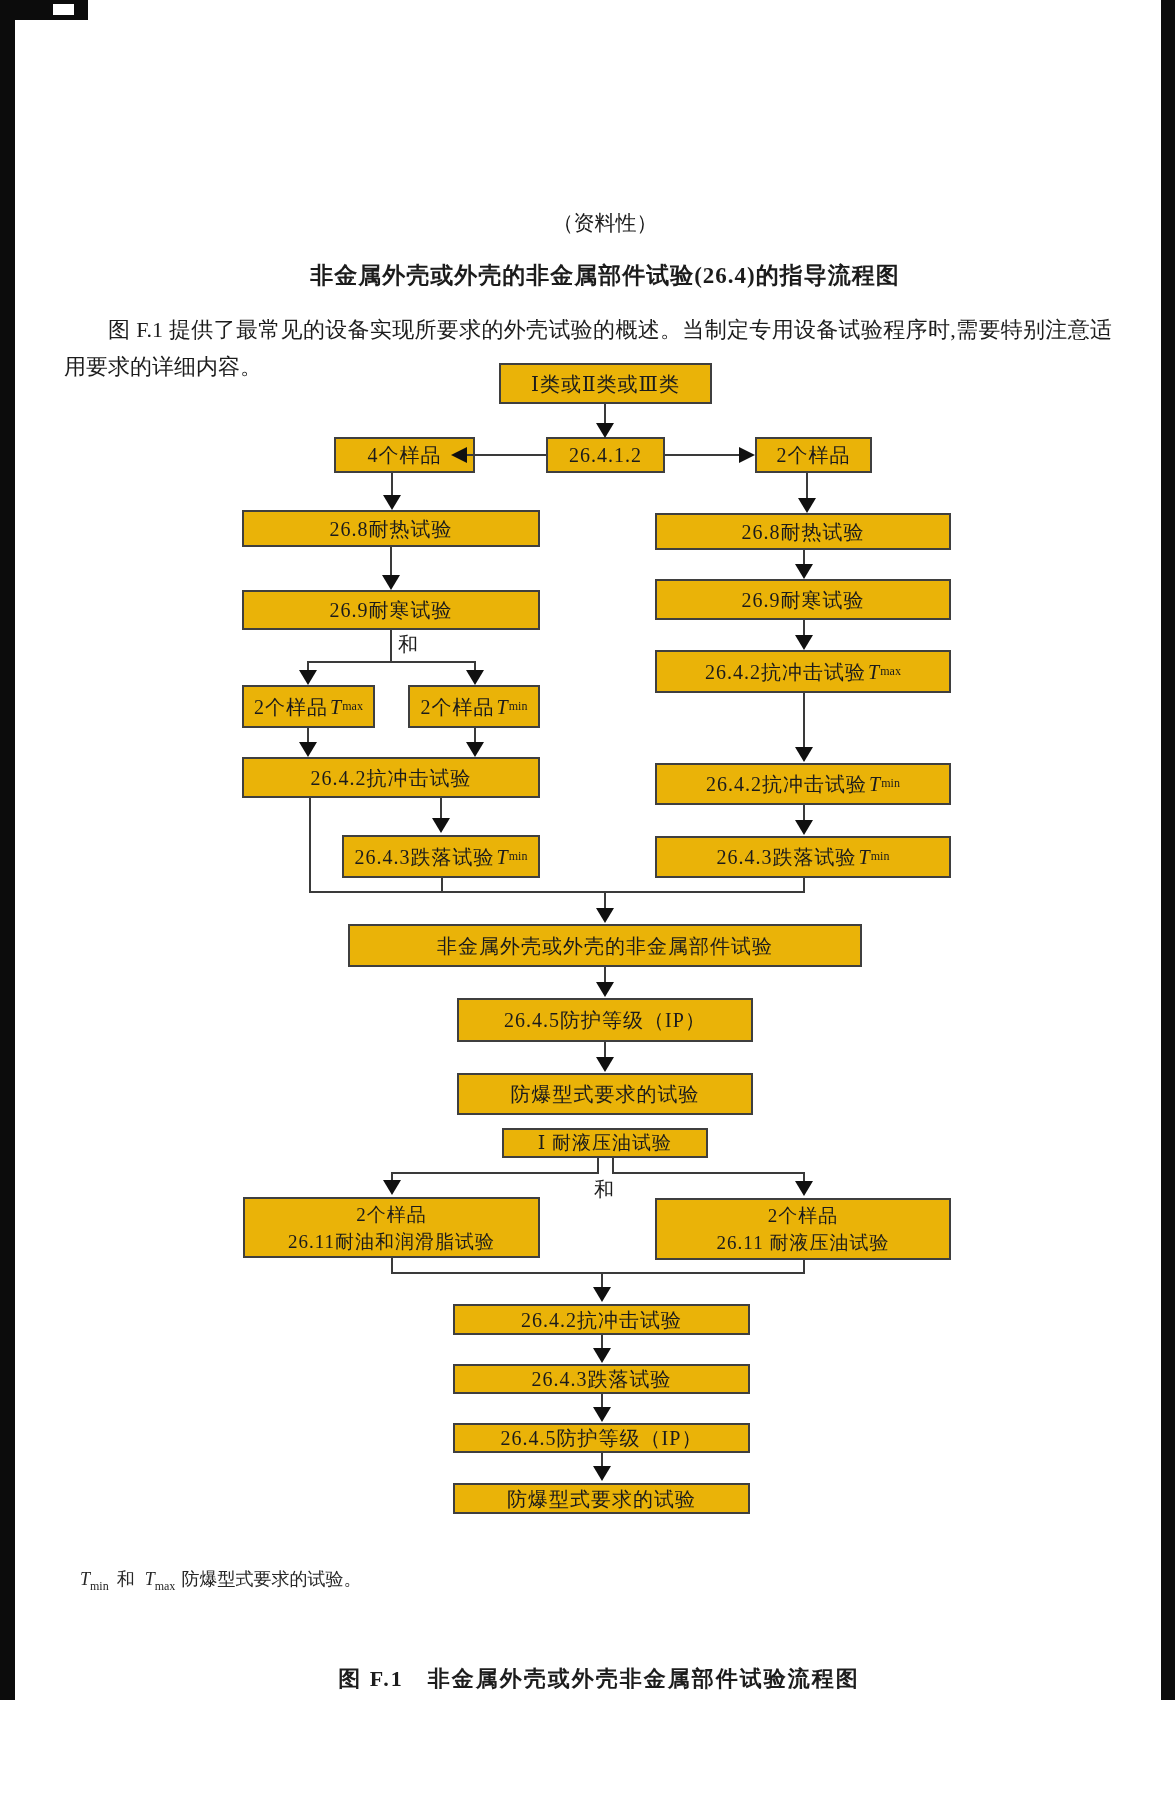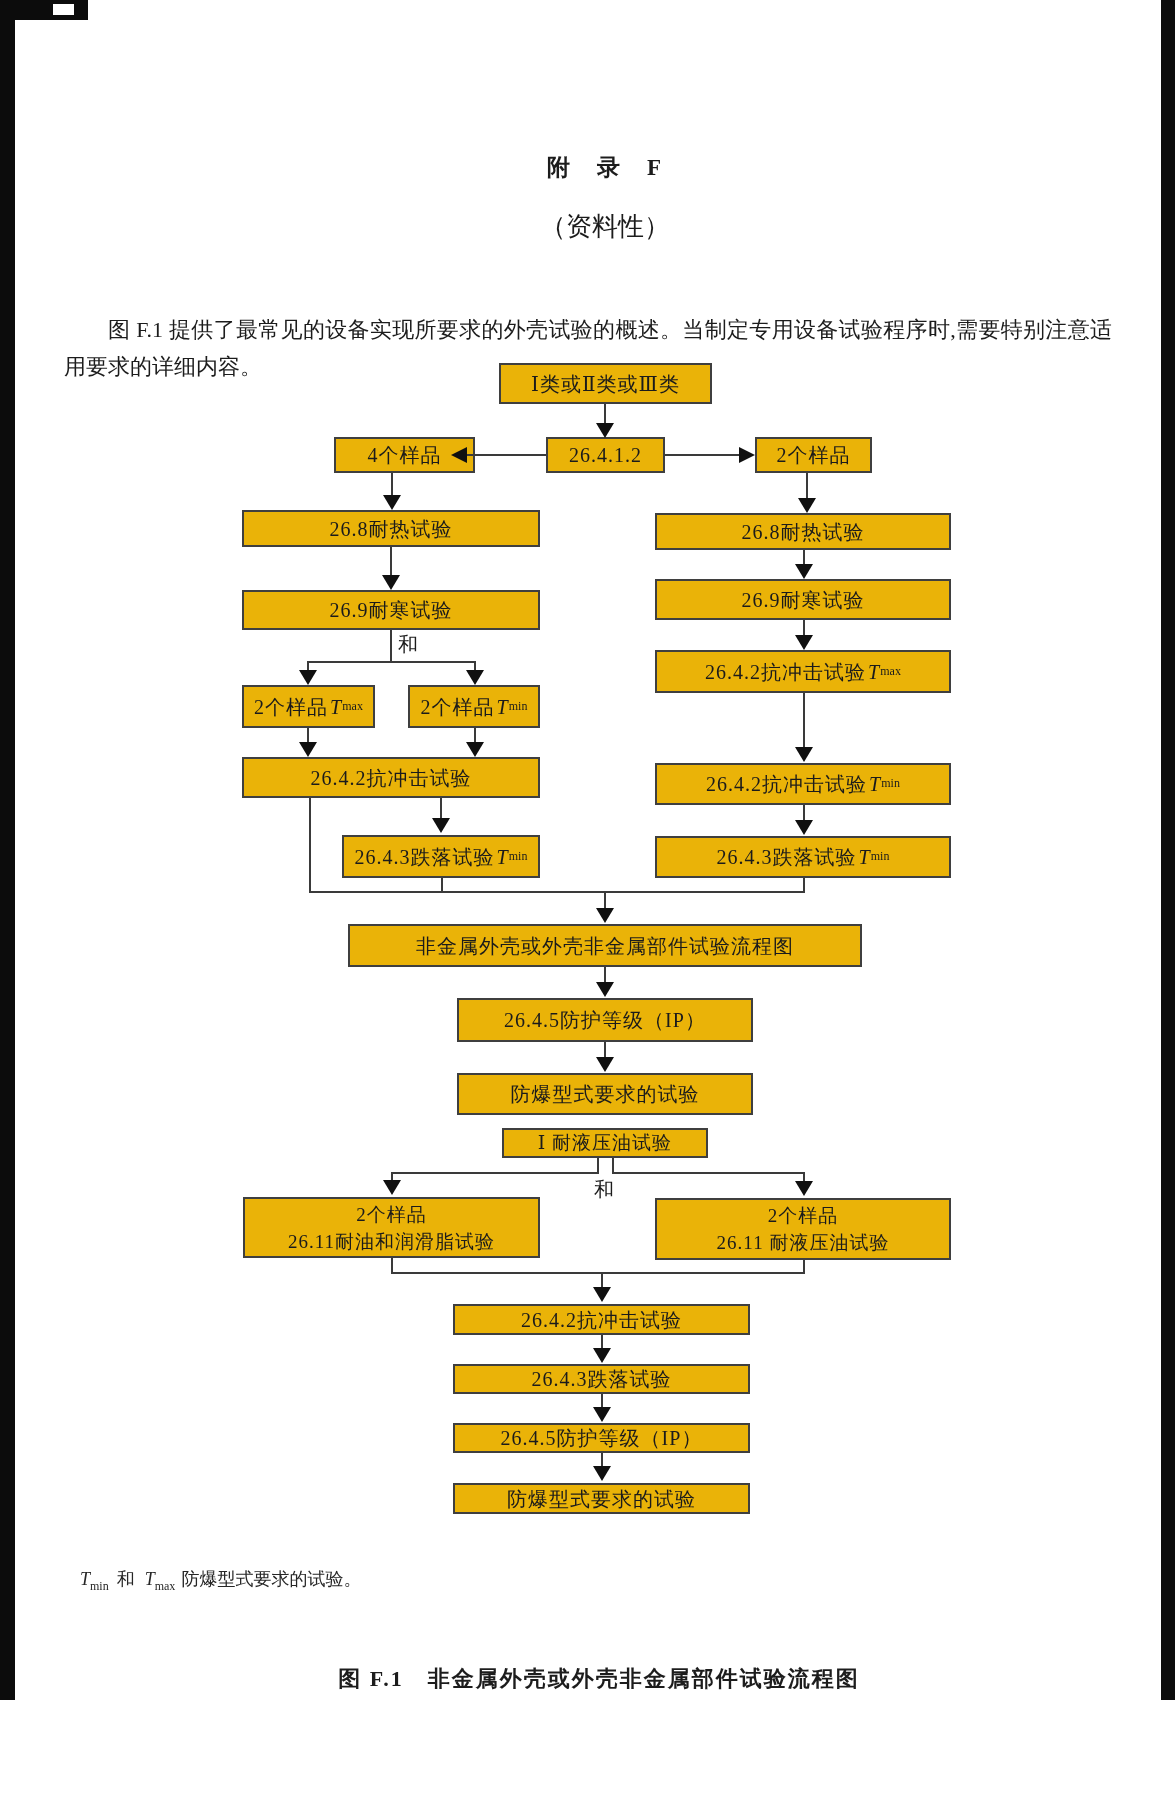--- a/index.html
+++ b/index.html
@@ -7,21 +7,21 @@
     position:relative;width:1175px;height:1793px;background:#ffffff;
     font-family:"Liberation Serif","DejaVu Serif",serif;color:#1c1c1c;
     margin:0 auto;overflow:hidden;
   }
   
   .edgebar{position:absolute;background:#0c0c0c;}
   .notch{position:absolute;background:#ffffff;}
   
   .centerband{position:absolute;left:35px;right:0;text-align:center;}
   .apx-label{font-size:23px;font-weight:bold;letter-spacing:2px;}
-  .apx-kind{font-size:26px;}
+  .apx-kind{font-size:21px;}
   .apx-title{font-size:23px;font-weight:bold;letter-spacing:1px;}
   .intro{
     position:absolute;left:64px;width:1048px;top:279px;
     font-size:22px;line-height:37px;text-indent:2em;text-align:justify;margin-top:32px;
   }
   
   .box{
     position:absolute;box-sizing:border-box;border:2px solid #3f3f3f;background:#eab308;
     display:flex;align-items:center;justify-content:center;
     font-size:20px;color:#1b1b1b;letter-spacing:1px;line-height:1.1;
@@ -43,22 +43,22 @@
 </head>
 <body>
 
 <div class="page">
 
   <div class="edgebar" style="left:0;top:0;width:15px;height:1700px;"></div>
   <div class="edgebar" style="left:1161px;top:0;width:14px;height:1700px;"></div>
   <div class="edgebar" style="left:0;top:0;width:88px;height:20px;"></div>
   <div class="notch" style="left:53px;top:4px;width:21px;height:11px;"></div>
 
-  <div class="centerband apx-label" style="top:152px;">附　录　F</div>
   <div class="centerband apx-kind" style="top:209px;">（资料性）</div>
+  <div class="centerband apx-title" style="top:260px;">非金属外壳或外壳的非金属部件试验(26.4)的指导流程图</div>
   <p class="intro">图 F.1 提供了最常见的设备实现所要求的外壳试验的概述。当制定专用设备试验程序时,需要特别注意适用要求的详细内容。</p>
 
   <div class="box" style="left:499px;top:363px;width:213px;height:41px;">
     <span>Ⅰ类或Ⅱ类或Ⅲ类</span>
   </div>
   <div class="box" style="left:546px;top:437px;width:119px;height:36px;">
     <span>26.4.1.2</span>
   </div>
   <div class="box" style="left:334px;top:437px;width:141px;height:36px;">
     <span>4个样品</span>
@@ -108,21 +108,21 @@
       <span class="tvar">T</span>
       <span class="tsub">min</span>
   </div>
   <div class="box" style="left:655px;top:836px;width:296px;height:42px;">
     <span>26.4.3跌落试验</span>
       <span class="tvar">T</span>
       <span class="tsub">min</span>
   </div>
 
   <div class="box" style="left:348px;top:924px;width:514px;height:43px;">
-    <span>非金属外壳或外壳非金属部件试验流程图</span>
+    <span>非金属外壳或外壳的非金属部件试验</span>
   </div>
   <div class="box" style="left:457px;top:998px;width:296px;height:44px;">
     <span>26.4.5防护等级（IP）</span>
   </div>
   <div class="box" style="left:457px;top:1073px;width:296px;height:42px;">
     <span>防爆型式要求的试验</span>
   </div>
   <div class="box" style="left:502px;top:1128px;width:206px;height:30px;font-size:19px;">
     <span>Ⅰ 耐液压油试验</span>
   </div>

